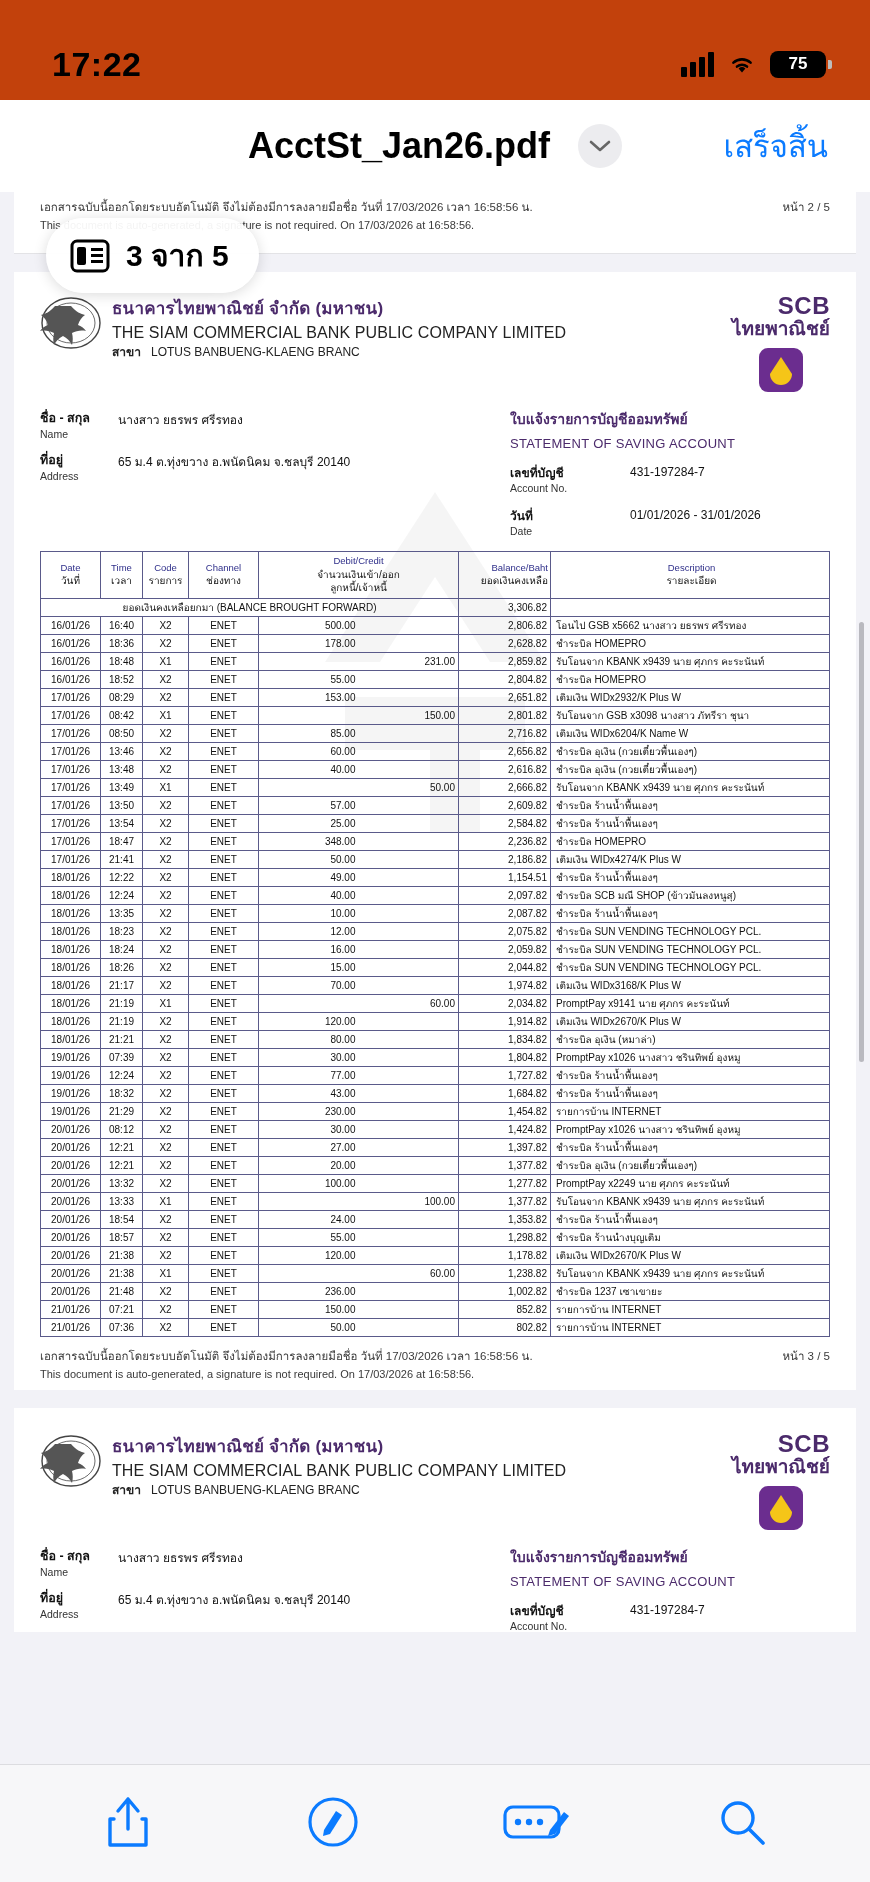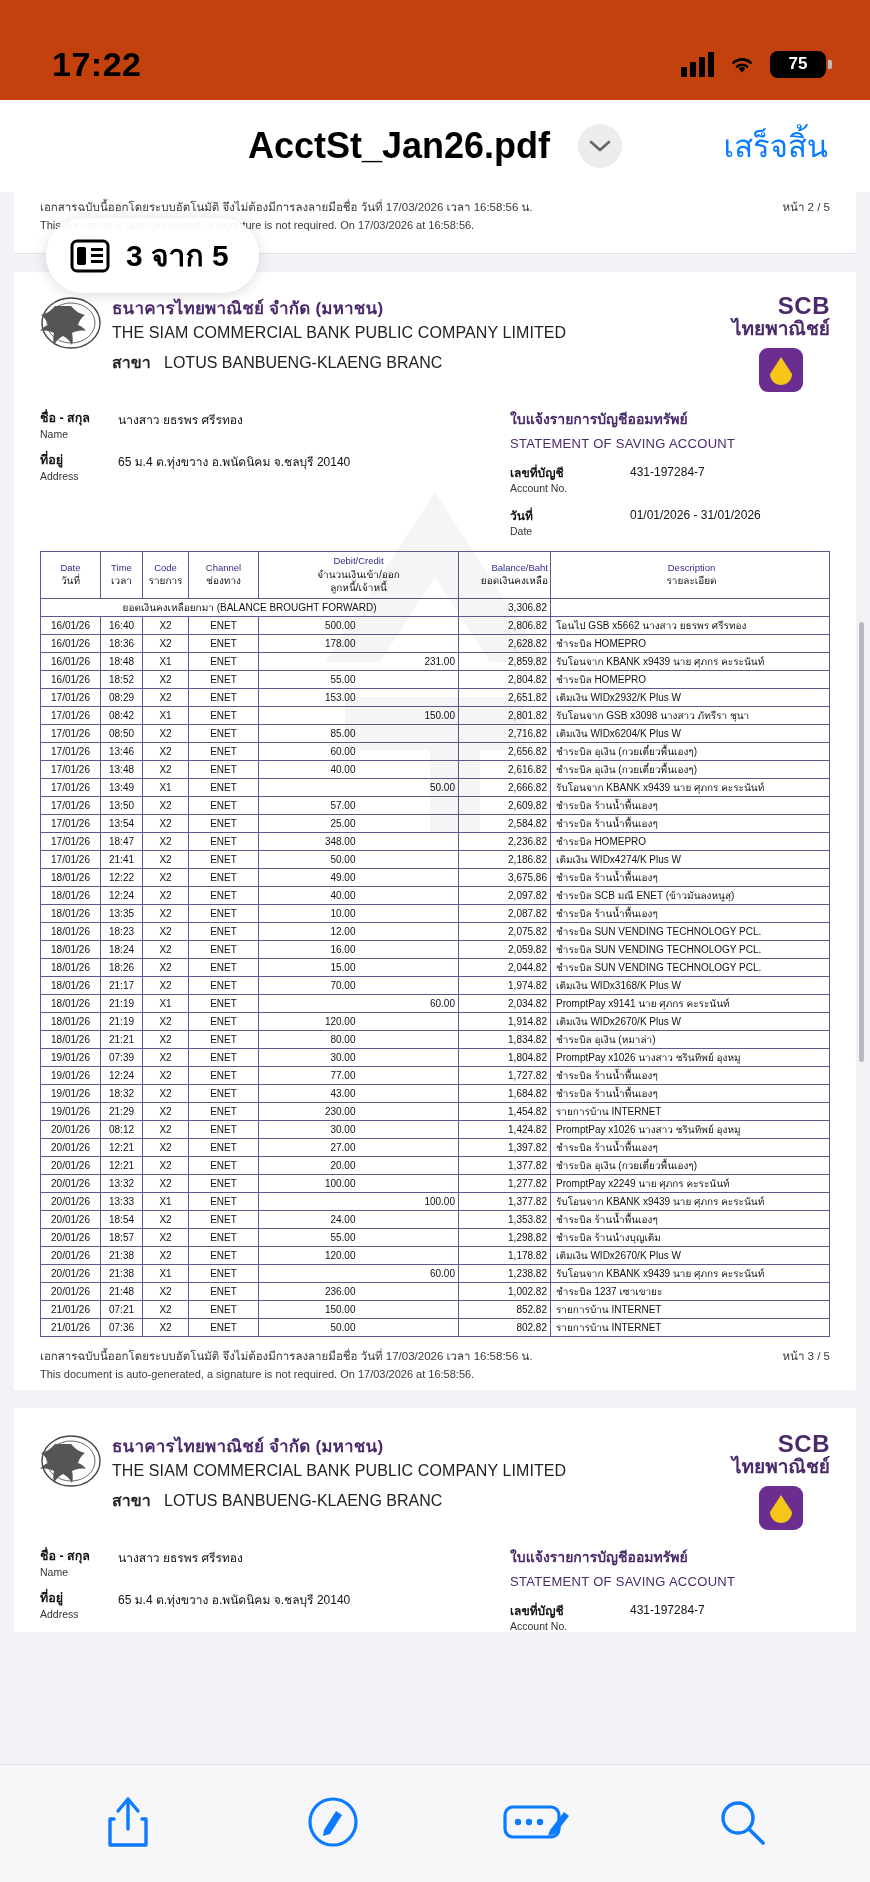--- a/index.html
+++ b/index.html
@@ -82,21 +82,21 @@
   }
   .watermark {
     position: absolute; left: 50%; top: 210px; transform: translateX(-50%);
     width: 300px; height: 360px; opacity: 0.5; pointer-events: none;
   }
   .bank-head { display: flex; align-items: flex-start; position: relative; z-index: 2; }
   .seal { width: 62px; height: 62px; margin-right: 10px; flex: 0 0 auto; }
   .bank-names { padding-top: 2px; }
   .bank-th { font-size: 17px; font-weight: bold; color: #4b2a6b; letter-spacing: .2px; }
   .bank-en { font-size: 16px; color: #222; margin-top: 3px; letter-spacing: .1px; }
-  .branch { font-size: 16px; color: #222; margin-top: 8px; }
+  .branch { font-size: 12px; color: #222; }
   .branch b { font-weight: bold; }
   .scb-logo { margin-left: auto; display: flex; align-items: center; gap: 8px; padding-top: 2px; flex-direction: column; }
   .scb-text { text-align: right; }
   .scb-en { font-size: 24px; font-weight: bold; color: #4b2a6b; letter-spacing: .5px; line-height: 1; }
   .scb-th { font-size: 19px; font-weight: bold; color: #4b2a6b; line-height: 1.15; }
 
   .cust-block { display: flex; margin-top: 12px; position: relative; z-index: 2; }
   .cust-left { width: 460px; }
   .cust-row { display: flex; align-items: flex-start; margin-bottom: 10px; }
   .cust-lbl { width: 78px; }
@@ -398,21 +398,21 @@
             <td class="c-desc">รับโอนจาก GSB x3098 นางสาว ภัทรีรา ชุนา</td>
           </tr>
           <tr>
             <td class="c-date">17/01/26</td>
             <td class="c-time">08:50</td>
             <td class="c-code">X2</td>
             <td class="c-chan">ENET</td>
             <td class="c-debit">85.00</td>
             <td class="c-credit"></td>
             <td class="c-bal">2,716.82</td>
-            <td class="c-desc">เติมเงิน WIDx6204/K Plus W</td>
+            <td class="c-desc">เติมเงิน WIDx6204/K Name W</td>
           </tr>
           <tr>
             <td class="c-date">17/01/26</td>
             <td class="c-time">13:46</td>
             <td class="c-code">X2</td>
             <td class="c-chan">ENET</td>
             <td class="c-debit">60.00</td>
             <td class="c-credit"></td>
             <td class="c-bal">2,656.82</td>
             <td class="c-desc">ชำระบิล อุเงิน (กวยเตี๋ยวพื้นเองๆ)</td>
@@ -477,32 +477,32 @@
             <td class="c-bal">2,186.82</td>
             <td class="c-desc">เติมเงิน WIDx4274/K Plus W</td>
           </tr>
           <tr>
             <td class="c-date">18/01/26</td>
             <td class="c-time">12:22</td>
             <td class="c-code">X2</td>
             <td class="c-chan">ENET</td>
             <td class="c-debit">49.00</td>
             <td class="c-credit"></td>
-            <td class="c-bal">3,675.86</td>
+            <td class="c-bal">1,154.51</td>
             <td class="c-desc">ชำระบิล ร้านน้ำพื้นเองๆ</td>
           </tr>
           <tr>
             <td class="c-date">18/01/26</td>
             <td class="c-time">12:24</td>
             <td class="c-code">X2</td>
             <td class="c-chan">ENET</td>
             <td class="c-debit">40.00</td>
             <td class="c-credit"></td>
             <td class="c-bal">2,097.82</td>
-            <td class="c-desc">ชำระบิล SCB มณี ENET (ข้าวมันลงหนูสุ)</td>
+            <td class="c-desc">ชำระบิล SCB มณี SHOP (ข้าวมันลงหนูสุ)</td>
           </tr>
           <tr>
             <td class="c-date">18/01/26</td>
             <td class="c-time">13:35</td>
             <td class="c-code">X2</td>
             <td class="c-chan">ENET</td>
             <td class="c-debit">10.00</td>
             <td class="c-credit"></td>
             <td class="c-bal">2,087.82</td>
             <td class="c-desc">ชำระบิล ร้านน้ำพื้นเองๆ</td>

